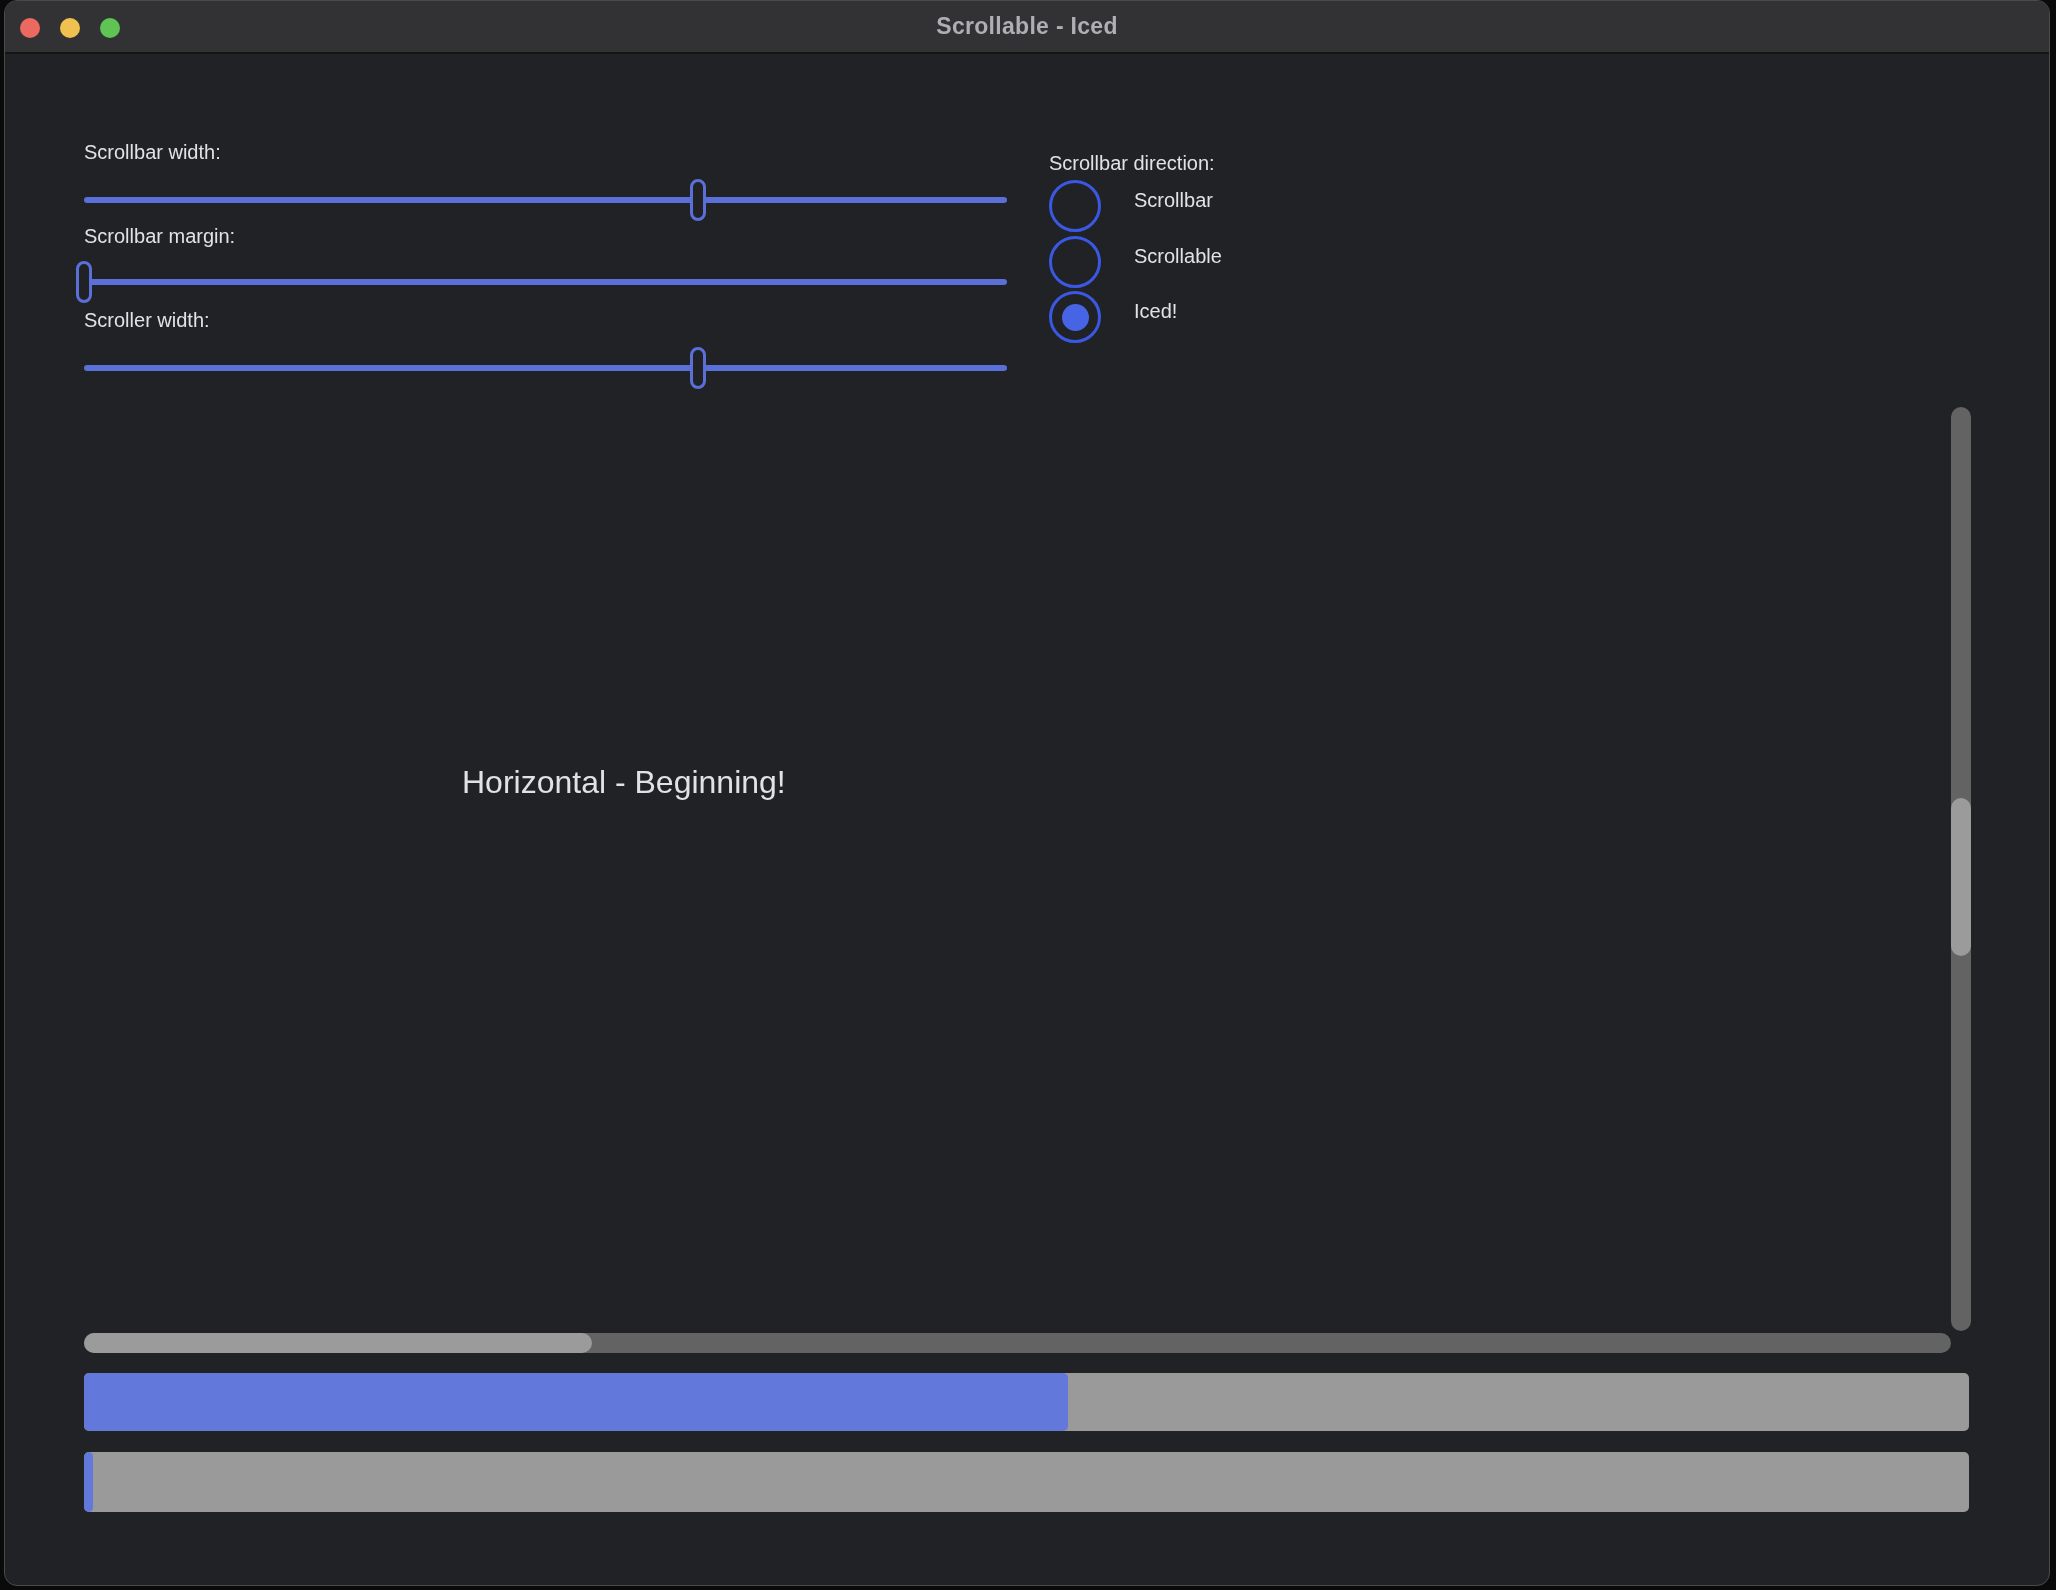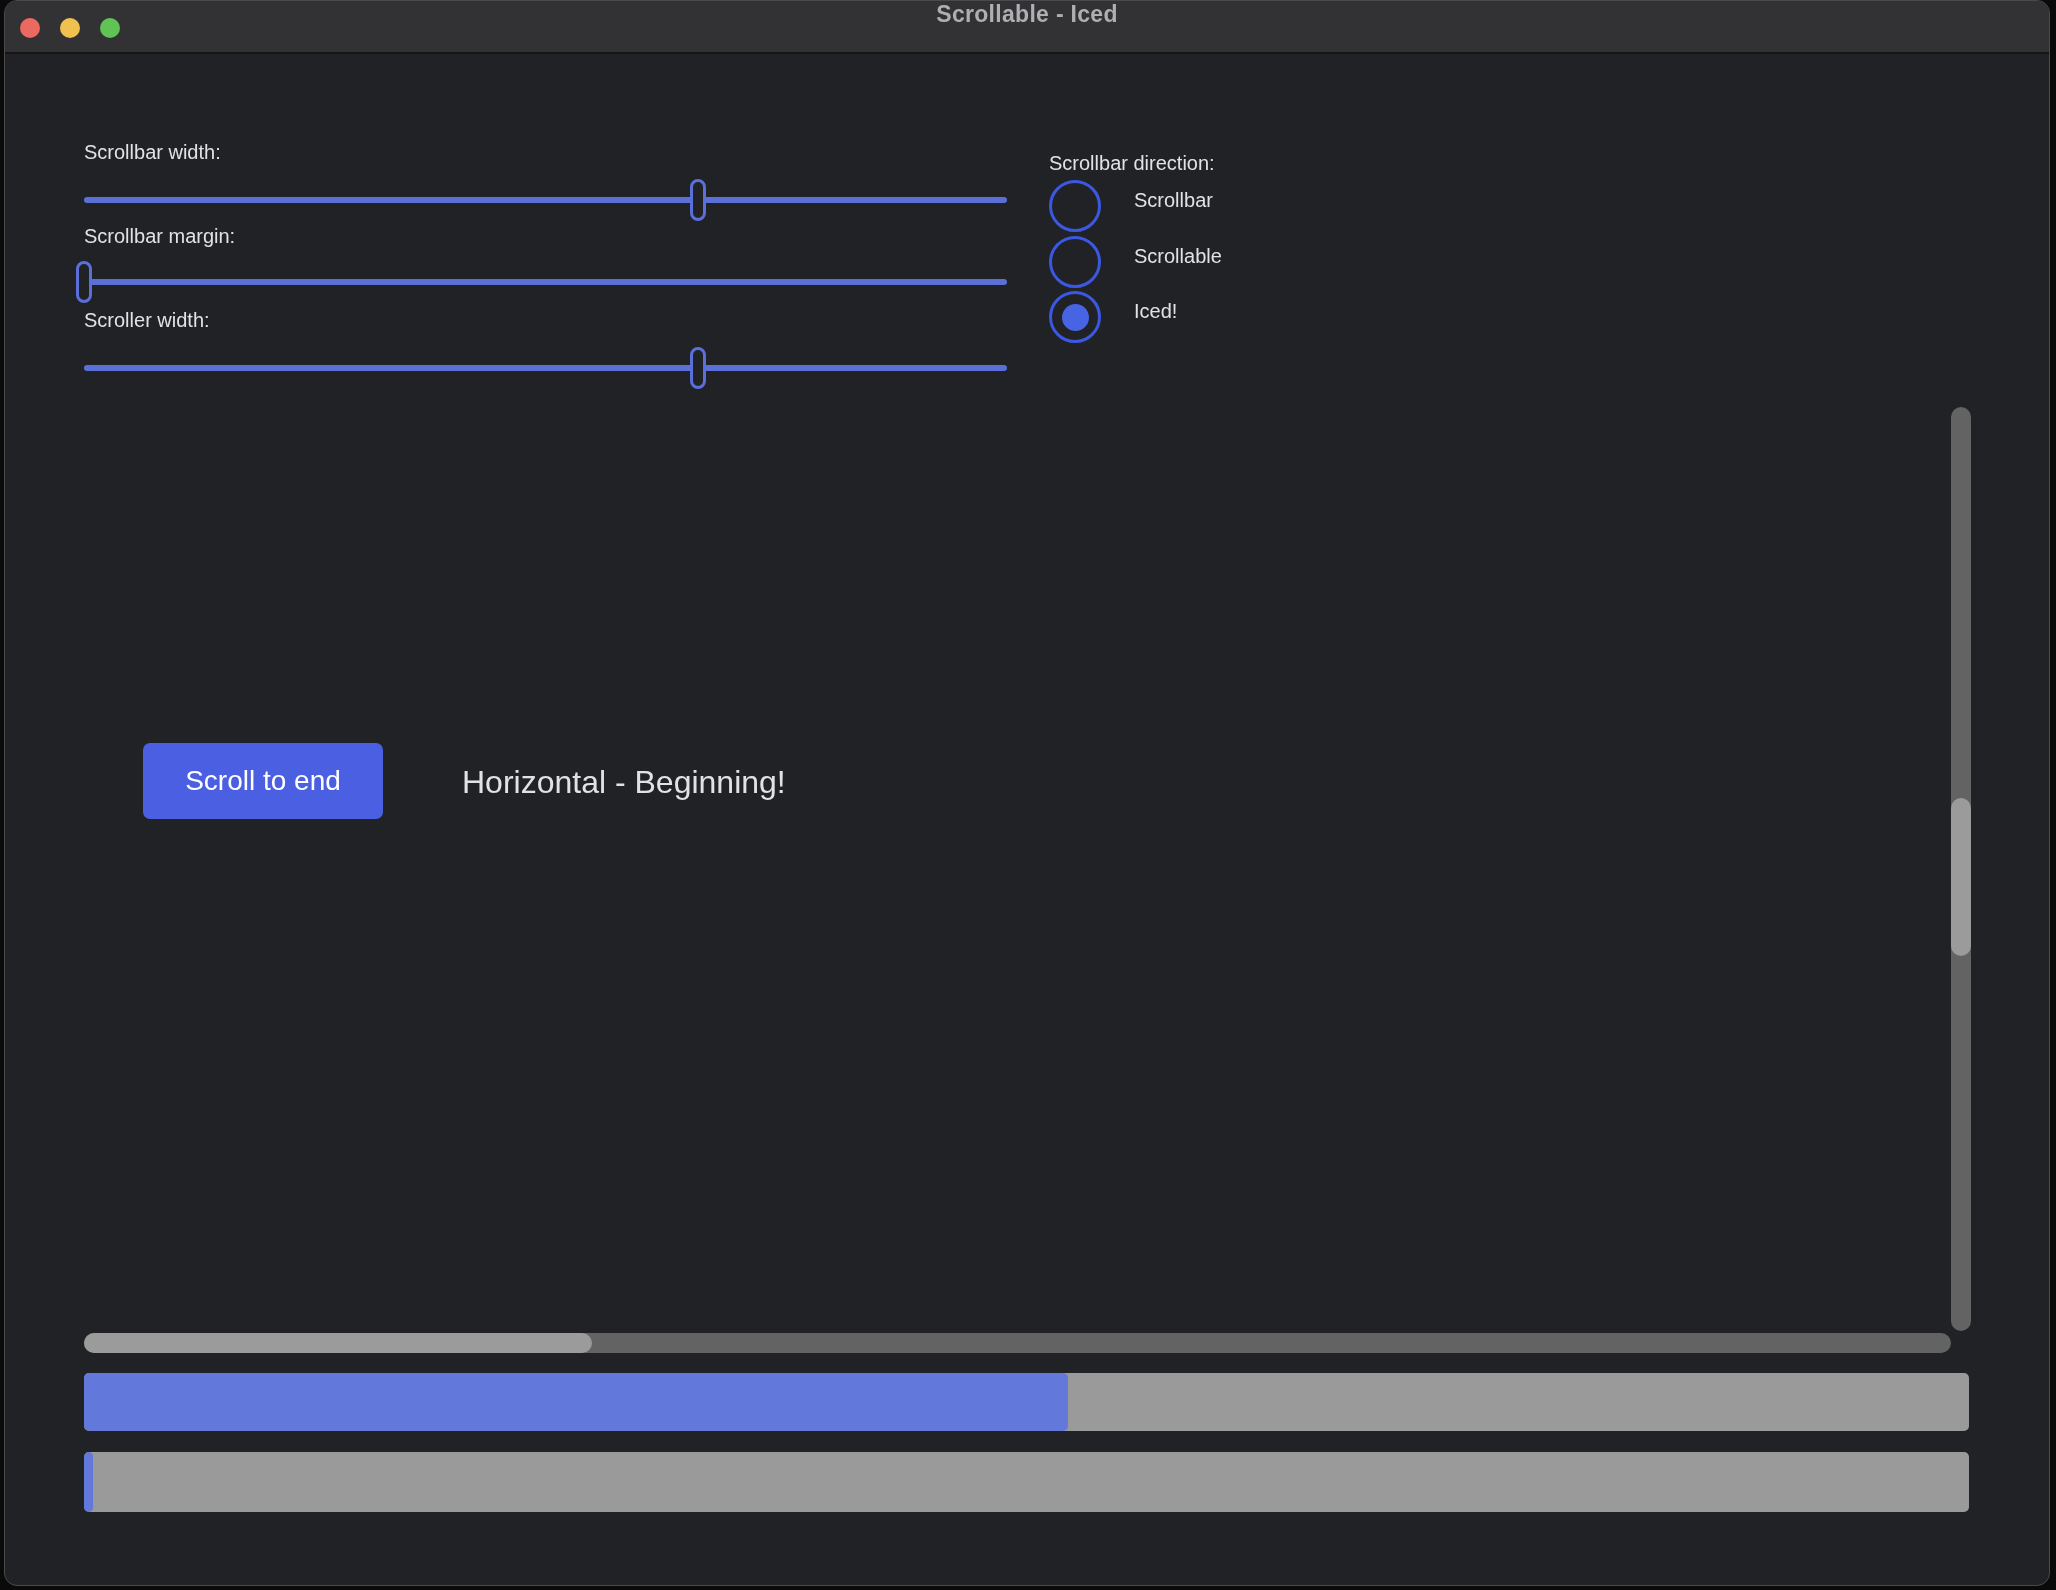--- a/index.html
+++ b/index.html
@@ -23,21 +23,21 @@
     --light-zoom:#5fc454;
   }
   *{margin:0;padding:0;box-sizing:border-box;}
   html,body{width:2056px;height:1590px;background:var(--bg-page);
     font-family:"Liberation Sans","DejaVu Sans",sans-serif;overflow:hidden;}
   .window{position:absolute;left:4px;top:0;width:2046px;height:1586px;
     background:var(--bg-window);border:1px solid var(--window-border);
     border-radius:13px;overflow:hidden;}
   .titlebar{position:absolute;left:0;top:0;width:100%;height:53px;
     background:var(--bg-titlebar);border-bottom:2px solid var(--titlebar-border);
-    display:flex;justify-content:center;}
+    display:flex;align-items:center;justify-content:center;}
   .title{font-size:23px;font-weight:bold;color:var(--text-title);letter-spacing:.3px;}
   .lights{position:absolute;left:15px;top:0;height:53px;display:flex;align-items:center;gap:20px;}
   .light{width:20px;height:20px;border-radius:50%;}
   .light.close{background:var(--light-close);}
   .light.min{background:var(--light-min);}
   .light.zoom{background:var(--light-zoom);}
 
   .label{position:absolute;font-size:20px;color:var(--text);white-space:nowrap;}
 
   .slider{position:absolute;height:6px;background:var(--blue-rail);border-radius:3px;}
@@ -105,21 +105,20 @@
   <div class="label" style="left:1129px;top:188px;">Scrollbar</div>
 
   <div class="radio-circle" style="left:1044px;top:235px;"></div>
   <div class="label" style="left:1129px;top:244px;">Scrollable</div>
 
   <div class="radio-circle selected" style="left:1044px;top:290px;">
       <span class="dot"></span>
     </div>
   <div class="label" style="left:1129px;top:299px;">Iced!</div>
 
-  <button class="scroll-btn">Scroll to end</button>
   <div class="status">Horizontal - Beginning!</div>
 
   <div class="v-track">
     <div class="v-thumb" style="top: 42.3%; height: 17.1%;"></div>
   </div>
   <div class="h-track">
     <div class="h-thumb" style="left: 0%; width: 27.2%;"></div>
   </div>
 
   <div class="progress p1">

